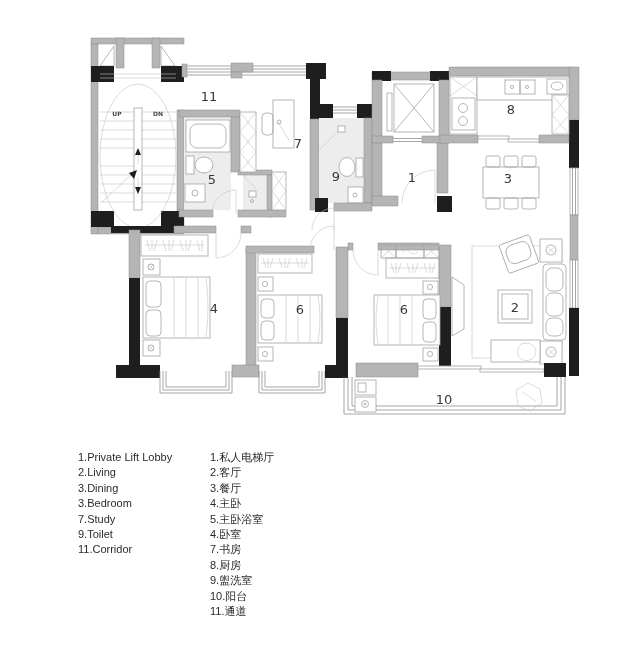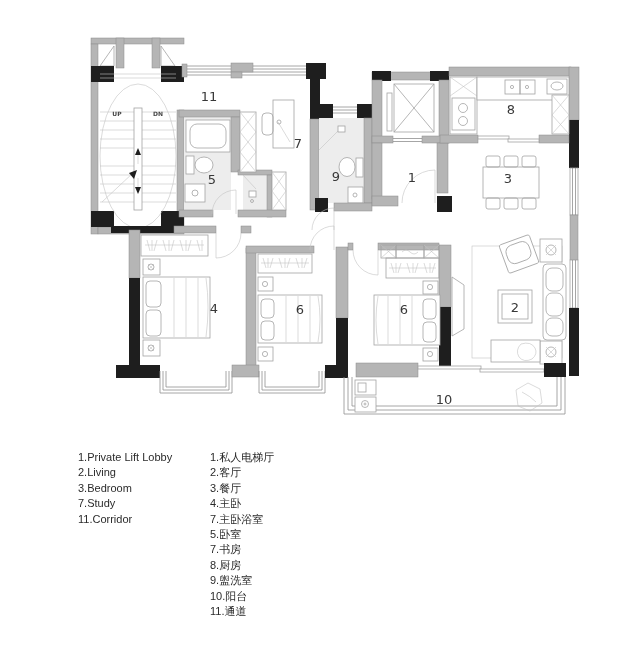--- a/index.html
+++ b/index.html
@@ -375,30 +375,32 @@
     <text class="lbl" x="428" y="404" text-anchor="middle">10</text>
   </g>
 
 </svg>
 </div>
 
 <div class="legend">
   <div class="legend-col en">
     <div class="legend-line">1.Private Lift Lobby</div>
     <div class="legend-line">2.Living</div>
+    <div class="legend-line">3.Dining</div>
     <div class="legend-line">3.Bedroom</div>
     <div class="legend-line">7.Study</div>
+    <div class="legend-line">9.Toilet</div>
     <div class="legend-line">11.Corridor</div>
   </div>
   <div class="legend-col zh">
     <div class="legend-line">1.私人电梯厅</div>
     <div class="legend-line">2.客厅</div>
     <div class="legend-line">3.餐厅</div>
     <div class="legend-line">4.主卧</div>
-    <div class="legend-line">7.主卧浴室</div>
-    <div class="legend-line">5.卧室</div>
+    <div class="legend-line">5.主卧浴室</div>
+    <div class="legend-line">4.卧室</div>
     <div class="legend-line">7.书房</div>
     <div class="legend-line">8.厨房</div>
     <div class="legend-line">9.盥洗室</div>
     <div class="legend-line">10.阳台</div>
     <div class="legend-line">11.通道</div>
   </div>
 </div>
 
 </body></html>

